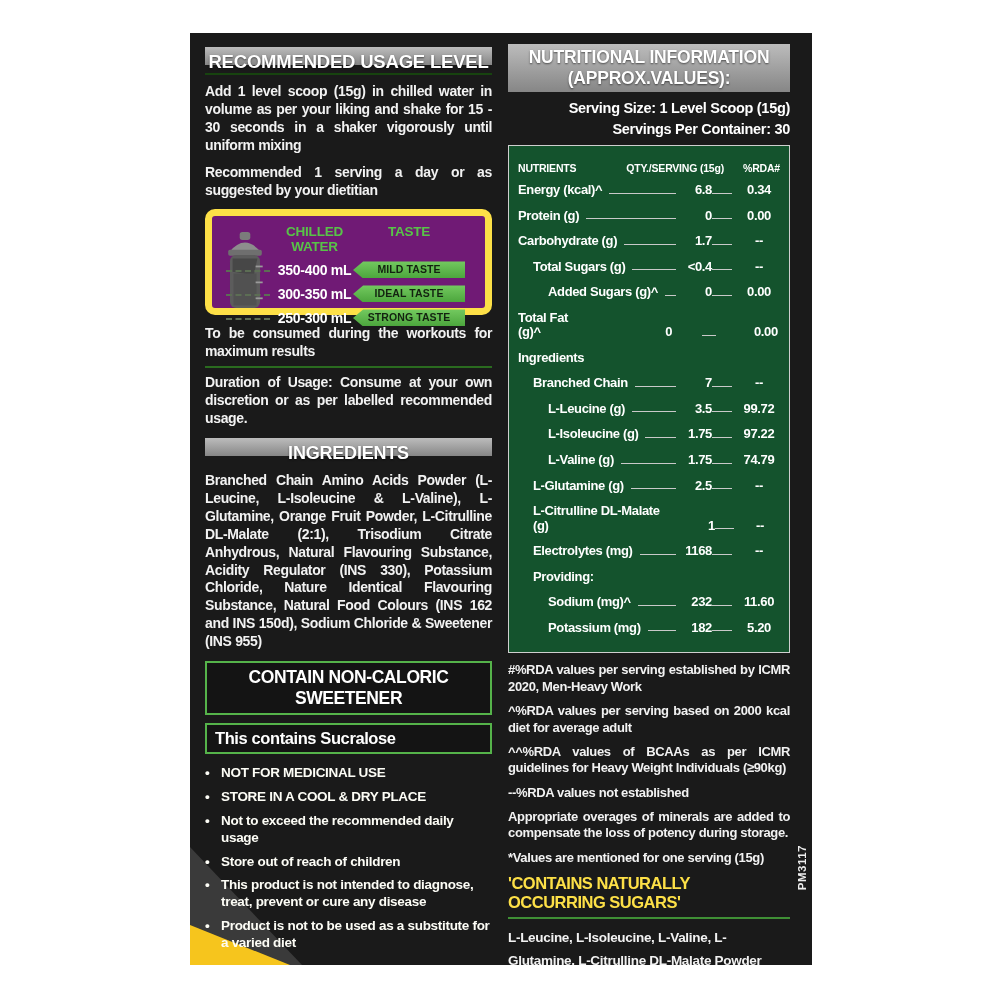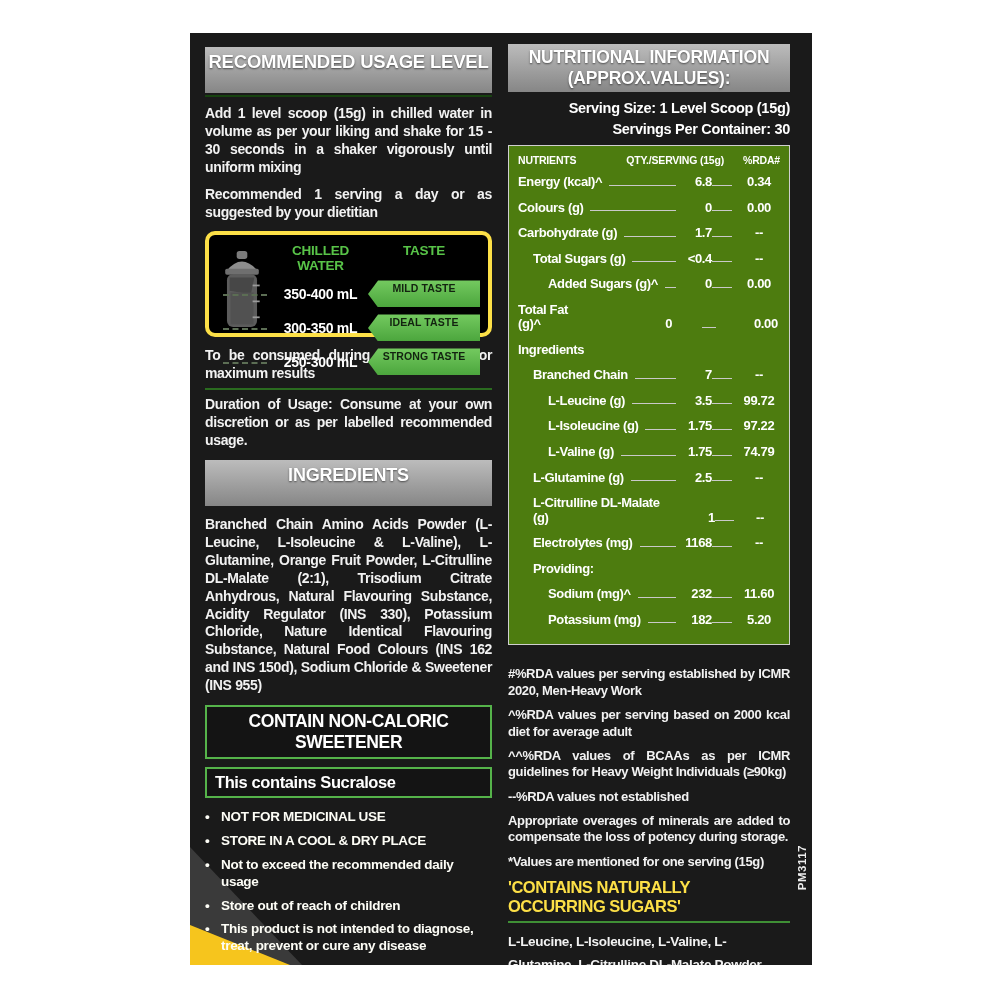--- a/index.html
+++ b/index.html
@@ -13,62 +13,62 @@
   .deco-gray { position:absolute; left:0; bottom:0; width:112px; height:118px;
                background:#3a3a3a; clip-path:polygon(0 0,0 100%,100% 100%); z-index:1; }
   .deco-yellow { position:absolute; left:0; bottom:0; width:100px; height:40px;
                  background:#f6c51d; clip-path:polygon(0 0,0 100%,100% 100%); z-index:2; }
 
   .col-left  { position:absolute; left:15px;  top:14px; width:287px; z-index:3; }
   .col-right { position:absolute; left:318px; top:11px; width:282px; z-index:3; }
 
   .bar { background:linear-gradient(180deg,#bcbcbc,#868686); color:#ffffff; font-weight:bold;
          text-align:center; text-shadow:0 1px 2px rgba(0,0,0,.55); letter-spacing:-0.2px; }
-  .bar-left { font-size:18.5px; height:46px; line-height:30px; margin-bottom:2px; }
+  .bar-left { font-size:18.5px; height:18px; line-height:30px; margin-bottom:8px; }
   .bar-right { font-size:17.5px; line-height:21px; padding:3px 0; margin-bottom:8px; }
 
   .rule-dark { height:2px; background:#17430f; margin-bottom:8px; }
   .rule-green { height:2px; background:#2a6b1f; margin:5px 0 6px 0; }
 
   .ptext { color:#f2f2f2; font-weight:bold; font-size:14px; line-height:1.28;
            letter-spacing:-0.35px; text-align:justify; }
   .mb9 { margin-bottom:9px; } .mb10 { margin-bottom:10px; }
 
   
-  .shaker-box { border:4px solid #fde047; border-radius:10px; padding:6px 8px 8px 64px;
-                position:relative; height:106px; margin-bottom:10px; background:#000000; }
+  .shaker-box { border:7px solid #fde047; border-radius:10px; padding:6px 20px 8px 64px;
+                position:relative; height:106px; margin-bottom:10px; background:#701a75; }
   .shaker-svg { position:absolute; left:10px; top:8px; }
   .shead { display:flex; margin-top:2px; }
   .shead .h1 { flex:1; text-align:center; }
   .shead .h2 { width:112px; text-align:center; }
   .green-head { color:#58c348; font-weight:bold; font-size:13.5px; letter-spacing:-0.2px; }
   .srow { display:flex; align-items:center; margin-top:7px; position:relative; }
   .srow::before { content:""; position:absolute; left:-50px; top:50%; width:44px;
                   border-top:2px dashed #5c6e54; }
   .vol { flex:1; text-align:center; color:#ffffff; font-weight:bold; font-size:14px; letter-spacing:-0.3px; }
-  .badge { width:112px; height:27px; line-height:17px; text-align:center;
+  .badge { width:112px; height:17px; line-height:17px; text-align:center;
            background:linear-gradient(180deg,#74ca60,#4ca63d); color:#132310;
            font-weight:bold; font-size:10.5px; letter-spacing:0.1px;
            clip-path:polygon(9% 0,100% 0,100% 100%,9% 100%,0 50%); }
 
   .gbox { border:2px solid #55b34a; padding:4px 8px; margin-bottom:8px; color:#ffffff;
           font-weight:bold; letter-spacing:-0.4px; background:#141414; }
   .gbox1 { font-size:17.5px; text-align:center; }
   .gbox2 { font-size:16.5px; text-align:left; }
 
   .warnings { margin-top:11px; list-style:none; }
   .warn-item { display:flex; color:#fdfdf6; font-weight:bold; font-size:13.5px;
                line-height:1.25; letter-spacing:-0.3px; margin-bottom:7px; }
   .warn-bullet { width:16px; flex:0 0 16px; }
 
   .serv { color:#ffffff; font-weight:bold; font-size:14.5px; text-align:right;
           letter-spacing:-0.3px; margin-bottom:5px; }
 
   
-  .ntable { background:#4d7c0f; border:1px solid #cfcfcf; padding:8px 9px 6px 9px; margin-bottom:21px; }
+  .ntable { background:#14532d; border:1px solid #cfcfcf; padding:16px 9px 6px 9px; margin-bottom:9px; }
   .nt-head { display:flex; align-items:flex-end; color:#ffffff; font-weight:bold; font-size:10.5px;
              letter-spacing:-0.2px; margin-bottom:9px; }
   .nt-head .h-name { flex:1; }
   .nt-head .h-rda { width:46px; text-align:right; margin-left:10px; }
   .nrow { display:flex; align-items:flex-end; color:#ffffff; font-weight:bold; font-size:13px;
           letter-spacing:-0.35px; margin-bottom:11px; line-height:1.12; }
   .nname .nline { display:block; }
   .ld  { flex:1; border-bottom:1.5px solid #c9c9c9; margin:0 6px 4px 7px; }
   .ld2 { width:20px; border-bottom:1.5px solid #c9c9c9; margin:0 6px 4px 0; }
   .nqty { min-width:30px; text-align:right; }
@@ -202,21 +202,21 @@
 
             </span>
             <span class="ld"></span>
             <span class="nqty">6.8</span>
             <span class="ld2"></span>
             <span class="nrda">0.34</span>
           </div>
 
           <div class="nrow" style="padding-left: 0px;">
             <span class="nname">
-              <span class="nline">Colours (g)</span>
+              <span class="nline">Protein (g)</span>
 
             </span>
             <span class="ld"></span>
             <span class="nqty">0</span>
             <span class="ld2"></span>
             <span class="nrda">0.00</span>
           </div>
 
           <div class="nrow" style="padding-left: 0px;">
             <span class="nname">

